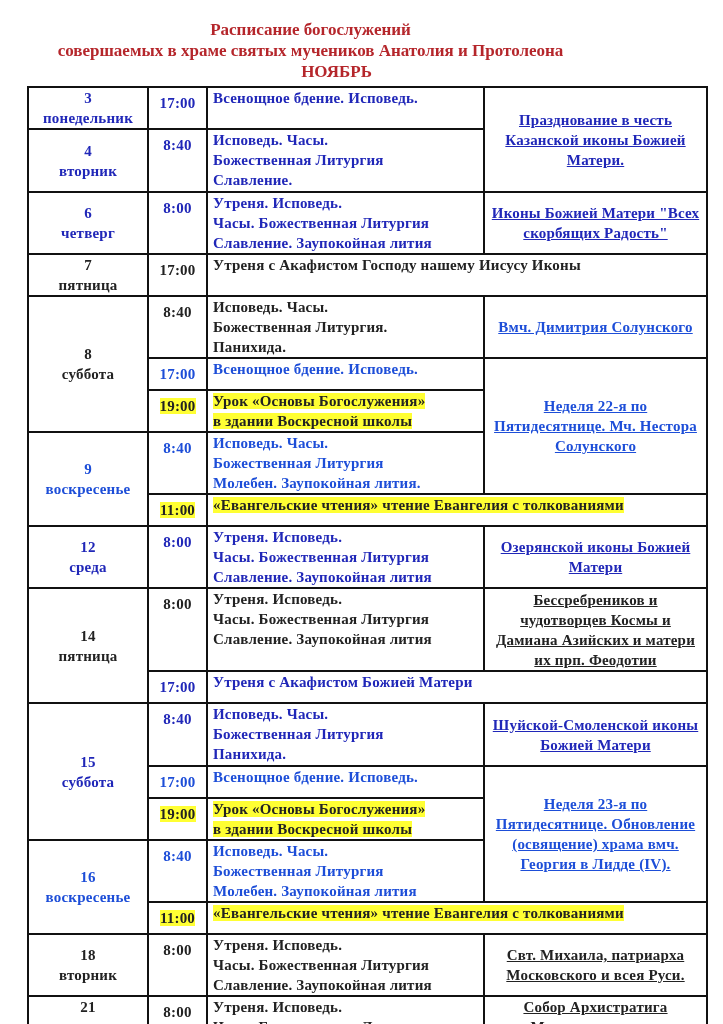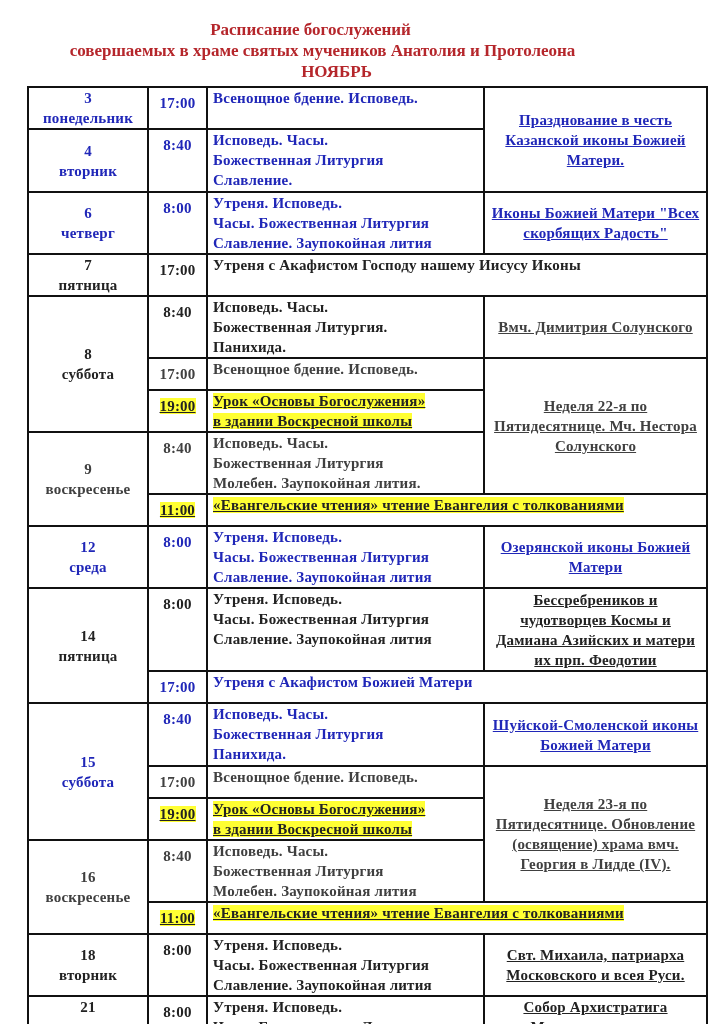--- a/index.html
+++ b/index.html
@@ -1,36 +1,36 @@
 <!DOCTYPE html>
 <html><head>
 <meta charset="utf-8">
 <style>
   html, body { margin: 0; padding: 0; background: #ffffff; }
   body { width: 723px; height: 1024px; position: relative; overflow: hidden;
          font-family: "Liberation Serif", "DejaVu Serif", serif; font-weight: bold; }
   .title { position: absolute; left: 0; width: 621px; text-align: center; color: #b5262b;
            font-size: 17px; line-height: 20px; }
   #t1 { top: 20px; }
-  #t2 { top: 41px; margin-left: 12px; }
+  #t2 { top: 41px; }
   #t3 { top: 62px; padding-left: 26px; }
 
   table.sched { position: absolute; left: 27px; top: 86px; width: 679px;
                 border-collapse: collapse; table-layout: fixed; }
   table.sched td { border: 2.5px solid #111; padding: 0 5px; vertical-align: top;
                    font-size: 15px; line-height: 20px; letter-spacing: 0.2px; }
   col.c-day { width: 120px; } col.c-time { width: 59px; }
   col.c-svc { width: 277px; } col.c-feast { width: 223px; }
   td.day { text-align: center; vertical-align: middle !important; }
   td.time { text-align: center; padding: 5px 2px !important; }
   td.feast { text-align: center; vertical-align: middle !important; text-decoration: underline; }
   .blue { color: #2027b8; }
-  .red { color: #404040; margin-left: 48px; }
+  .red { color: #1d4ed8; margin-left: 48px; }
   .black { color: #222; }
-  .hl { background: #ffff33; text-decoration: underline; }
+  .hl { background: #ffff33; }
   .center { text-align: left; }
 </style>
 </head>
 <body>
 
 <div class="title" id="t1">Расписание богослужений</div>
 <div class="title" id="t2">совершаемых в храме святых мучеников Анатолия и Протолеона</div>
 <div class="title" id="t3">НОЯБРЬ</div>
 
 <table class="sched">

